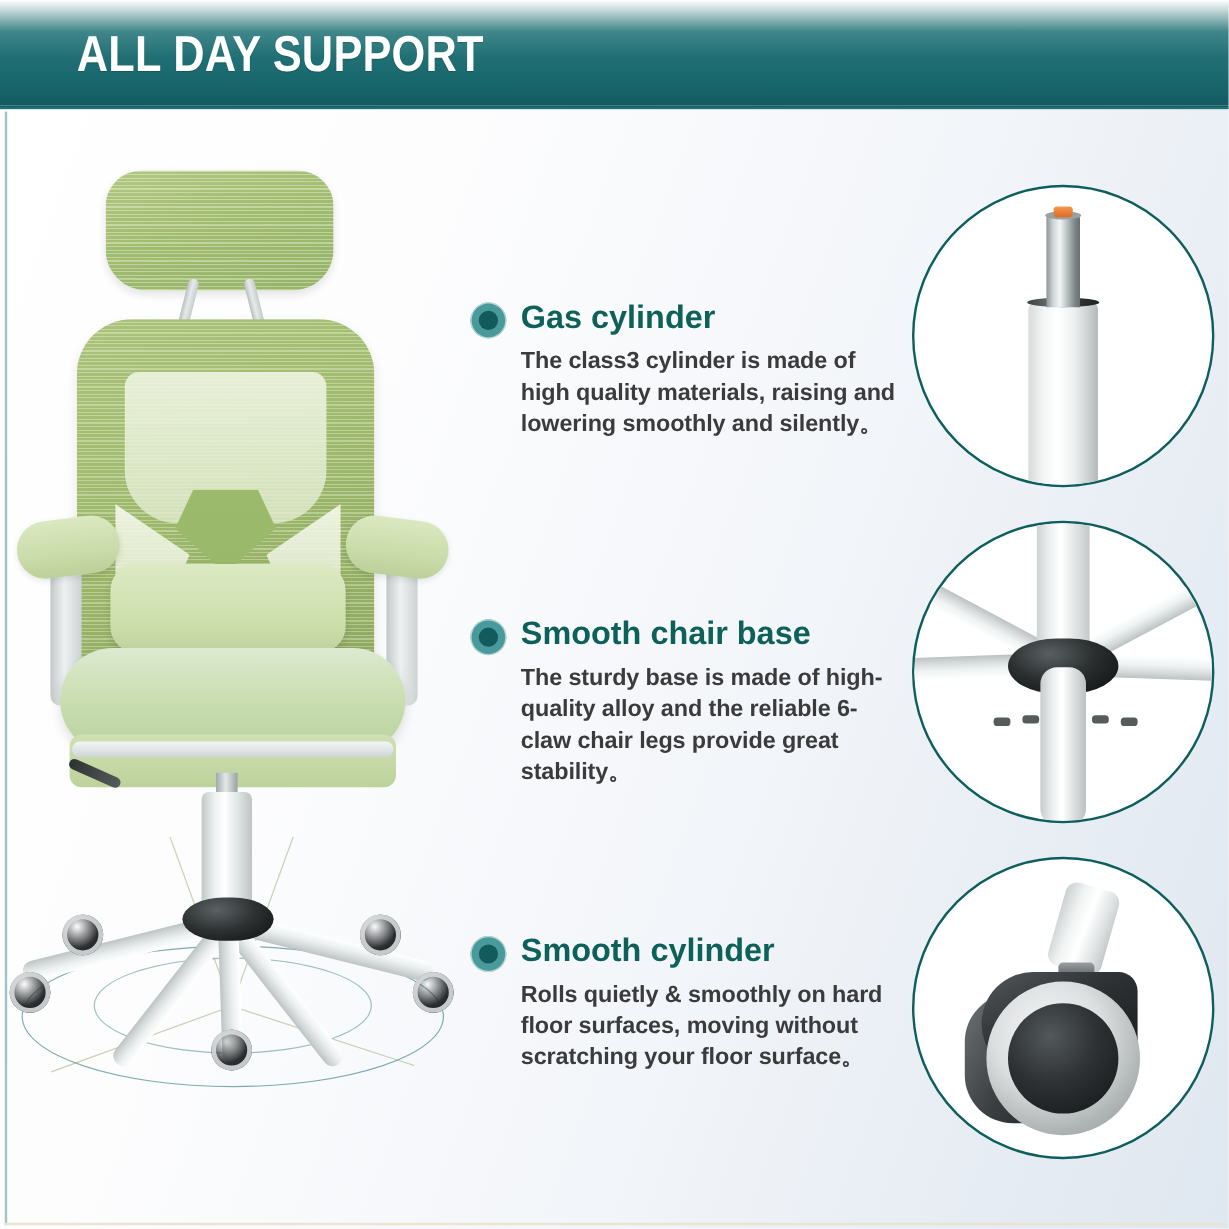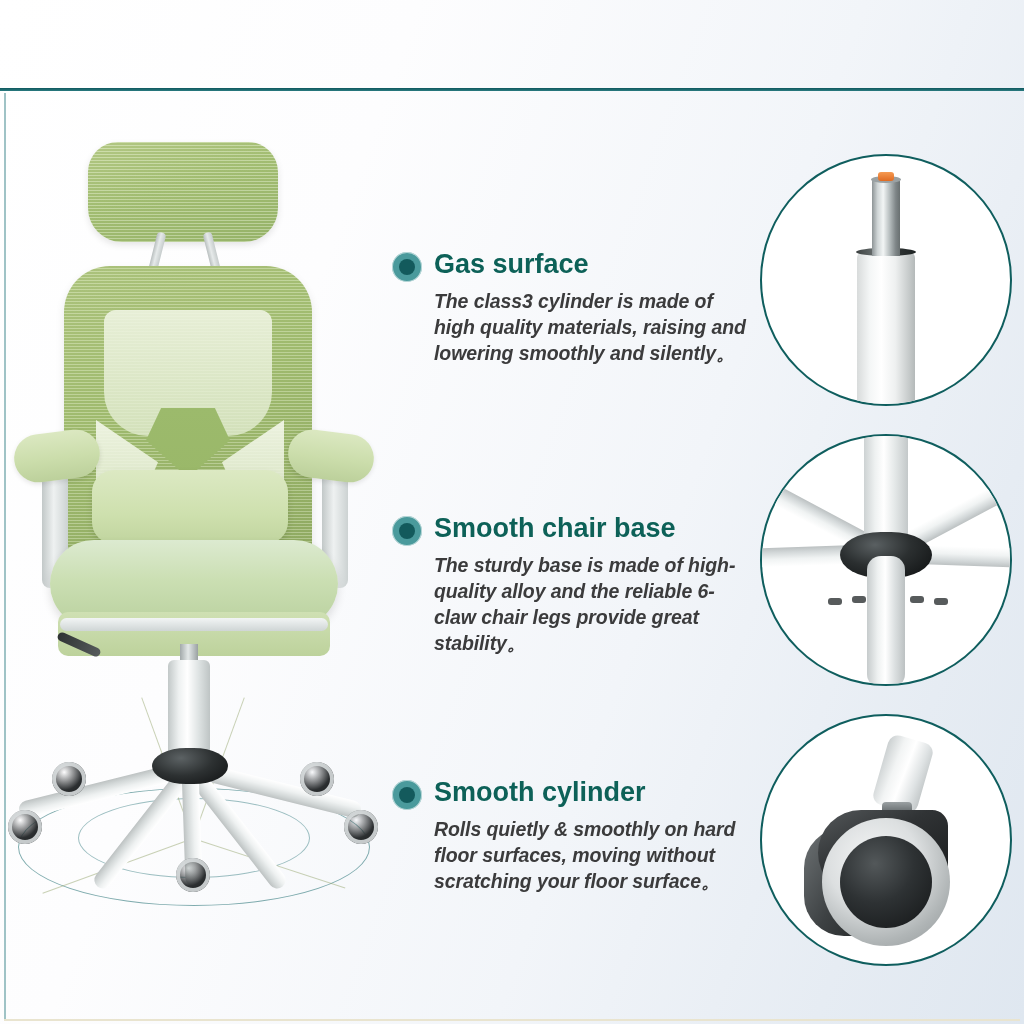--- a/index.html
+++ b/index.html
@@ -47,21 +47,21 @@
     border-radius:50%;background:#135a5c;
   }
   .f-title{
     position:absolute;left:42px;top:0;
     font-size:27px;font-weight:bold;color:#0d6158;
     line-height:32px;white-space:nowrap;
   }
   .f-body{
     position:absolute;left:42px;top:40px;width:318px;
     font-size:19.5px;font-weight:bold;color:#3b3b3c;
-    line-height:26px;letter-spacing:-0.1px;font-style:italic;
+    line-height:26px;letter-spacing:-0.1px;
   }
 
   
   .inset{
     position:absolute;width:248px;height:248px;border-radius:50%;
     background:#ffffff;border:2.5px solid #0f5e5e;
     overflow:hidden;
   }
 
   
@@ -250,20 +250,23 @@
   .c-spoke{
     position:absolute;height:1px;transform-origin:0 50%;
     background:rgba(150,165,110,.5);
   }
 </style>
 </head>
 <body>
 
 <div id="page">
 
+  <div id="header">
+    <div id="header-title">ALL DAY SUPPORT</div>
+  </div>
   <div id="header-underline"></div>
   <div id="frame-left"></div>
   <div id="frame-bottom"></div>
 
   <div id="chair">
     <div class="c-headrest"></div>
     <div class="c-hr-stemL"></div>
     <div class="c-hr-stemR"></div>
     <div class="c-back"></div>
     <div class="c-back-panel"></div>
@@ -298,21 +301,21 @@
 
     <div class="c-caster" style="left:8px;top:690px;"></div>
     <div class="c-caster" style="left:344px;top:690px;"></div>
     <div class="c-caster" style="left:52px;top:642px;"></div>
     <div class="c-caster" style="left:300px;top:642px;"></div>
     <div class="c-caster" style="left:176px;top:738px;"></div>
   </div>
 
   <div class="feature" style="top:248px;">
     <div class="bullet"></div>
-    <div class="f-title">Gas surface</div>
+    <div class="f-title">Gas cylinder</div>
     <div class="f-body">The class3 cylinder is made of high quality materials, raising and lowering smoothly and silently。</div>
   </div>
 
   <div class="feature" style="top:512px;">
     <div class="bullet"></div>
     <div class="f-title">Smooth chair base</div>
     <div class="f-body">The sturdy base is made of high-quality alloy and the reliable 6-claw chair legs provide great stability。</div>
   </div>
 
   <div class="feature" style="top:776px;">

